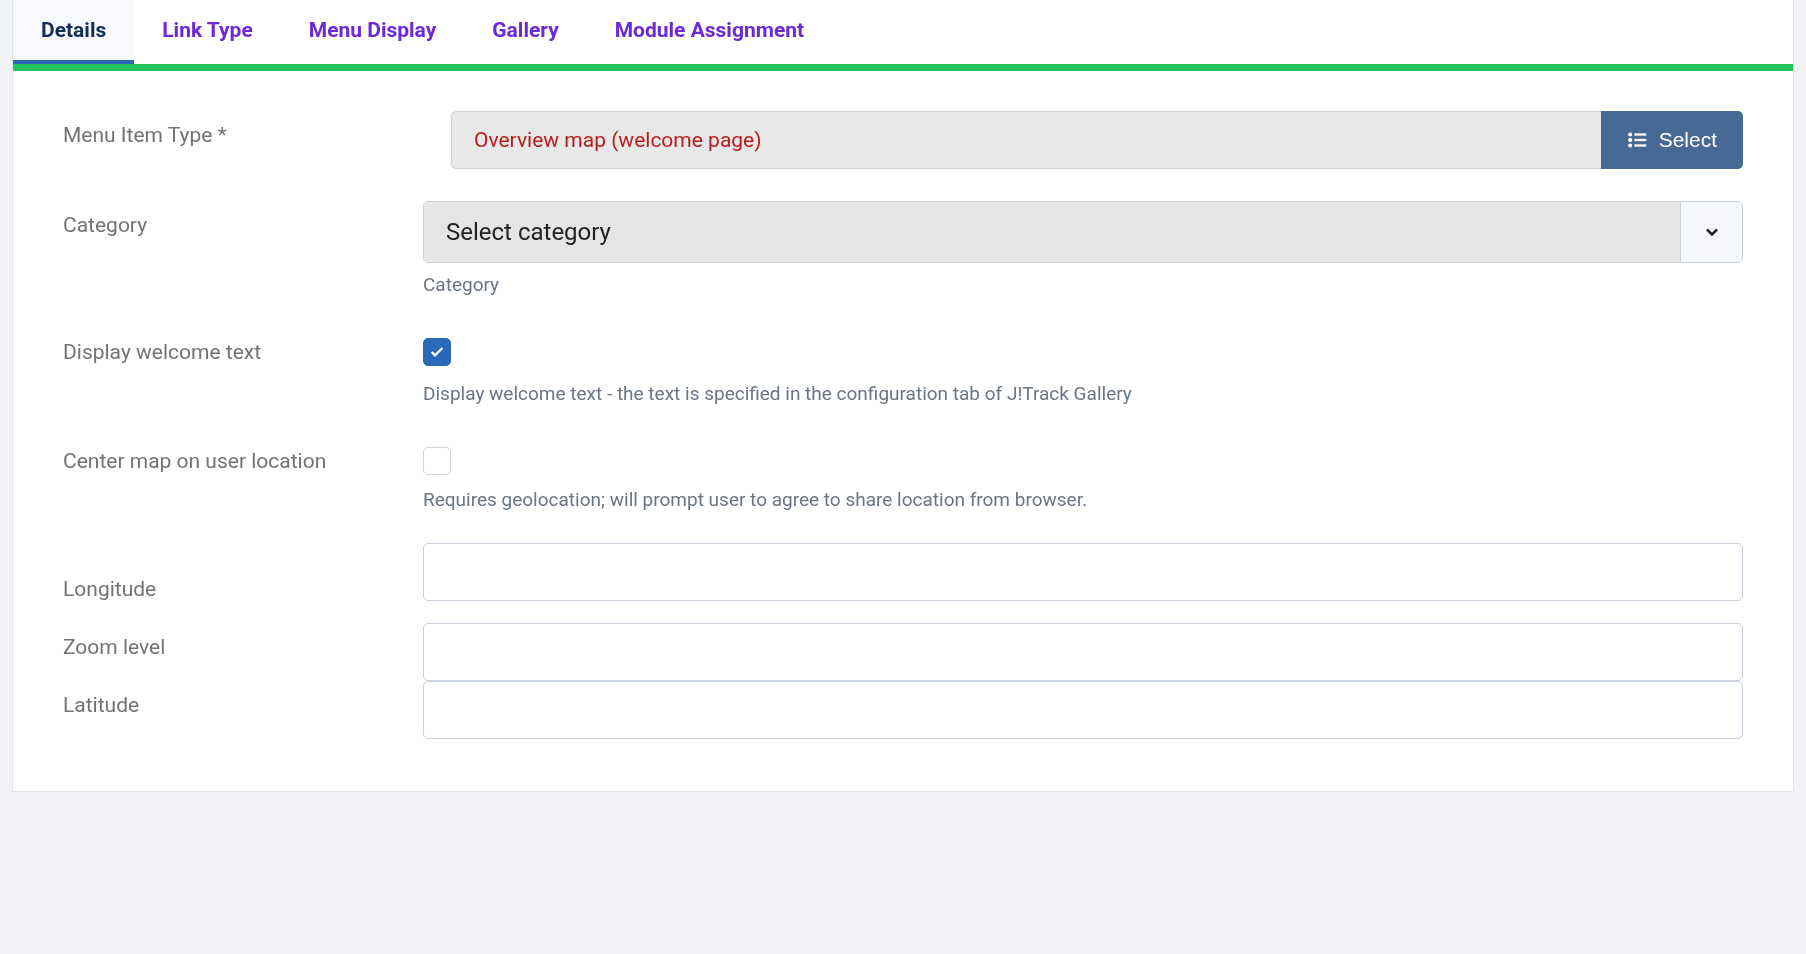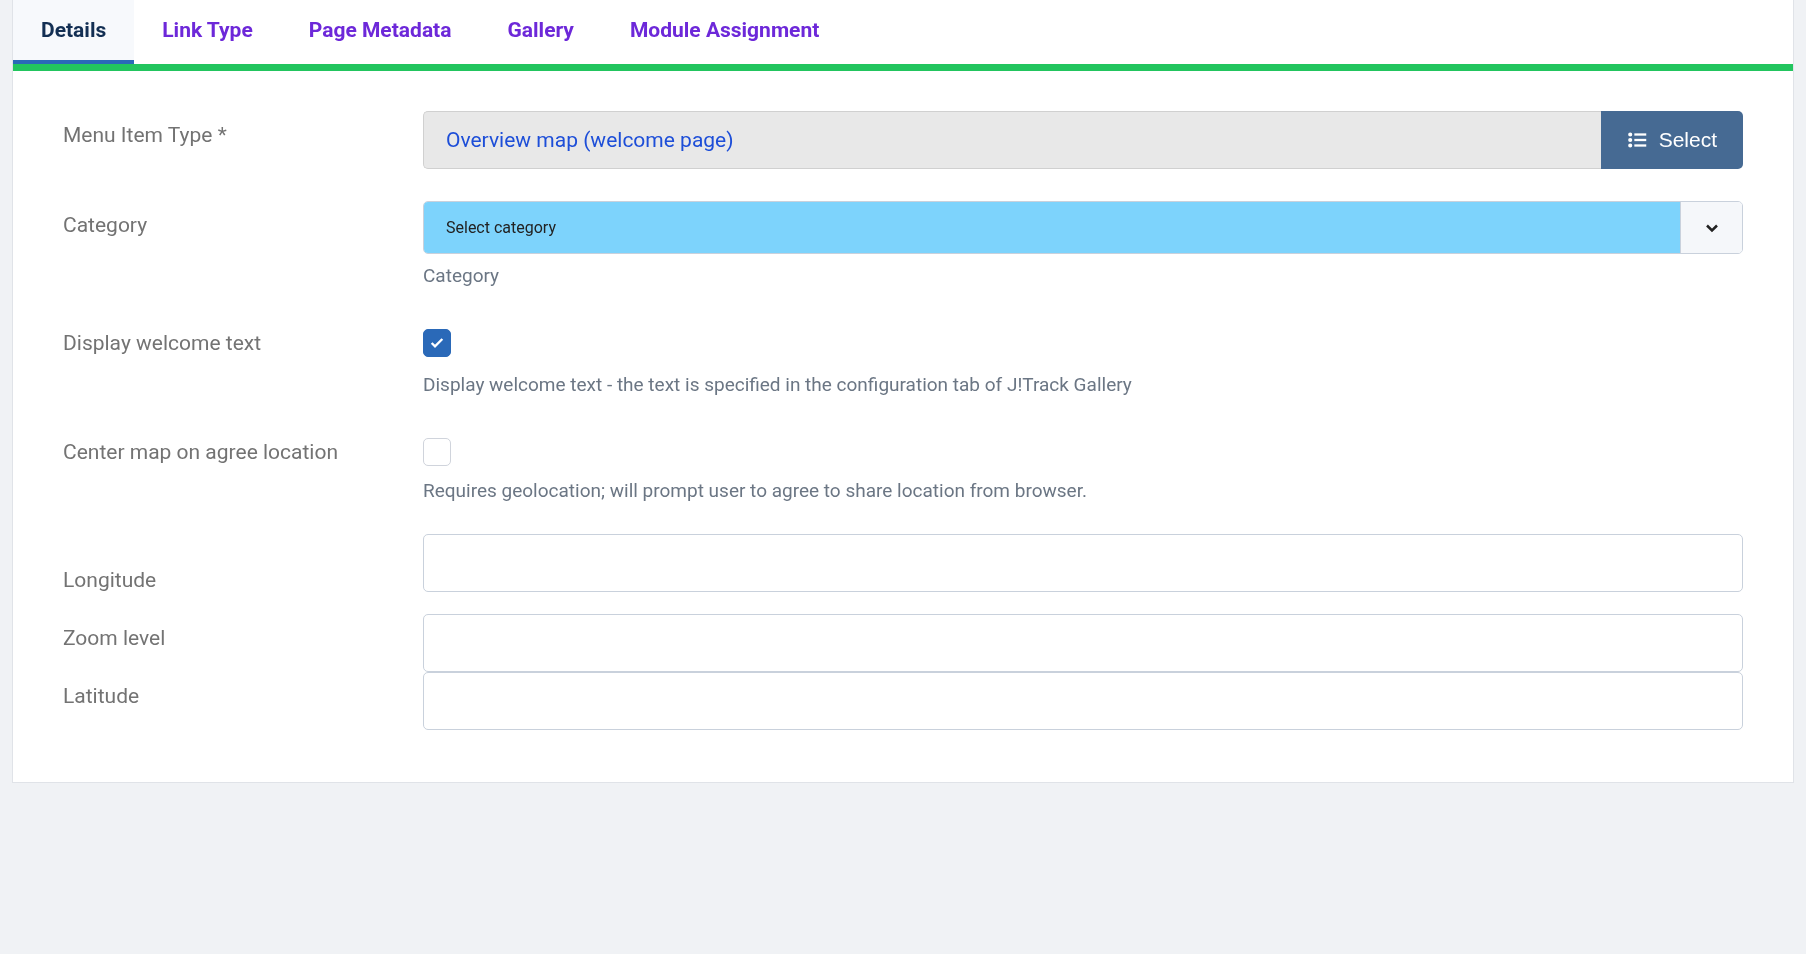--- a/index.html
+++ b/index.html
@@ -64,22 +64,23 @@
       display: flex;
       width: 100%;
     }
     .readonly-field {
       flex: 1;
       background: #e8e8e8;
       border: 1px solid #d0d0d0;
       border-right: none;
       padding: 16px 22px;
       font-size: 21px;
-      color: #1d4ed8;
+      color: #b91c1c;
       border-radius: 5px 0 0 5px;
+      margin-left: 28px;
     }
     .select-btn {
       display: flex;
       align-items: center;
       gap: 10px;
       background: #466a93;
       color: #fff;
       border: none;
       padding: 0 26px;
       font-size: 21px;
@@ -94,23 +95,23 @@
       position: relative;
       display: flex;
       width: 100%;
       border: 1px solid #c9d1dc;
       border-radius: 5px;
       overflow: hidden;
     }
     .dropdown-value {
       flex: 1;
       padding: 16px 22px;
-      font-size: 16px;
+      font-size: 24px;
       color: #222;
-      background: #7dd3fc;
+      background: #e5e5e5;
     }
     .dropdown-arrow {
       width: 62px;
       border-left: 1px solid #c9d1dc;
       background: #f5f7fa;
       display: flex;
       align-items: center;
       justify-content: center;
     }
     .dropdown-arrow svg {
@@ -154,21 +155,21 @@
       background: #fff;
     }
   </style>
 </head>
 <body>
 
 <div class="panel">
   <div class="tabs">
     <div class="tab active">Details</div>
     <div class="tab">Link Type</div>
-    <div class="tab">Page Metadata</div>
+    <div class="tab">Menu Display</div>
     <div class="tab">Gallery</div>
     <div class="tab">Module Assignment</div>
   </div>
 
   <div class="form-body">
 
     <div class="form-row">
       <div class="form-label">Menu Item Type *</div>
       <div class="form-control-col">
         <div class="input-group">
@@ -209,21 +210,21 @@
         <div class="checkbox checked">
           <svg viewBox="0 0 24 24" fill="none" stroke-width="3.5">
             <polyline points="20 6 9 17 4 12"></polyline>
           </svg>
         </div>
         <div class="help-text" style="margin-top:16px;">Display welcome text - the text is specified in the configuration tab of J!Track Gallery</div>
       </div>
     </div>
 
     <div class="form-row">
-      <div class="form-label">Center map on agree location</div>
+      <div class="form-label">Center map on user location</div>
       <div class="form-control-col">
         <div class="checkbox unchecked"></div>
         <div class="help-text" style="margin-top:8px;">Requires geolocation; will prompt user to agree to share location from browser.</div>
       </div>
     </div>
 
     <div class="form-row" style="margin-bottom:22px;align-items:flex-end;">
       <div class="form-label">Longitude</div>
       <div class="form-control-col">
         <input type="text" class="text-input" value="" style="">

